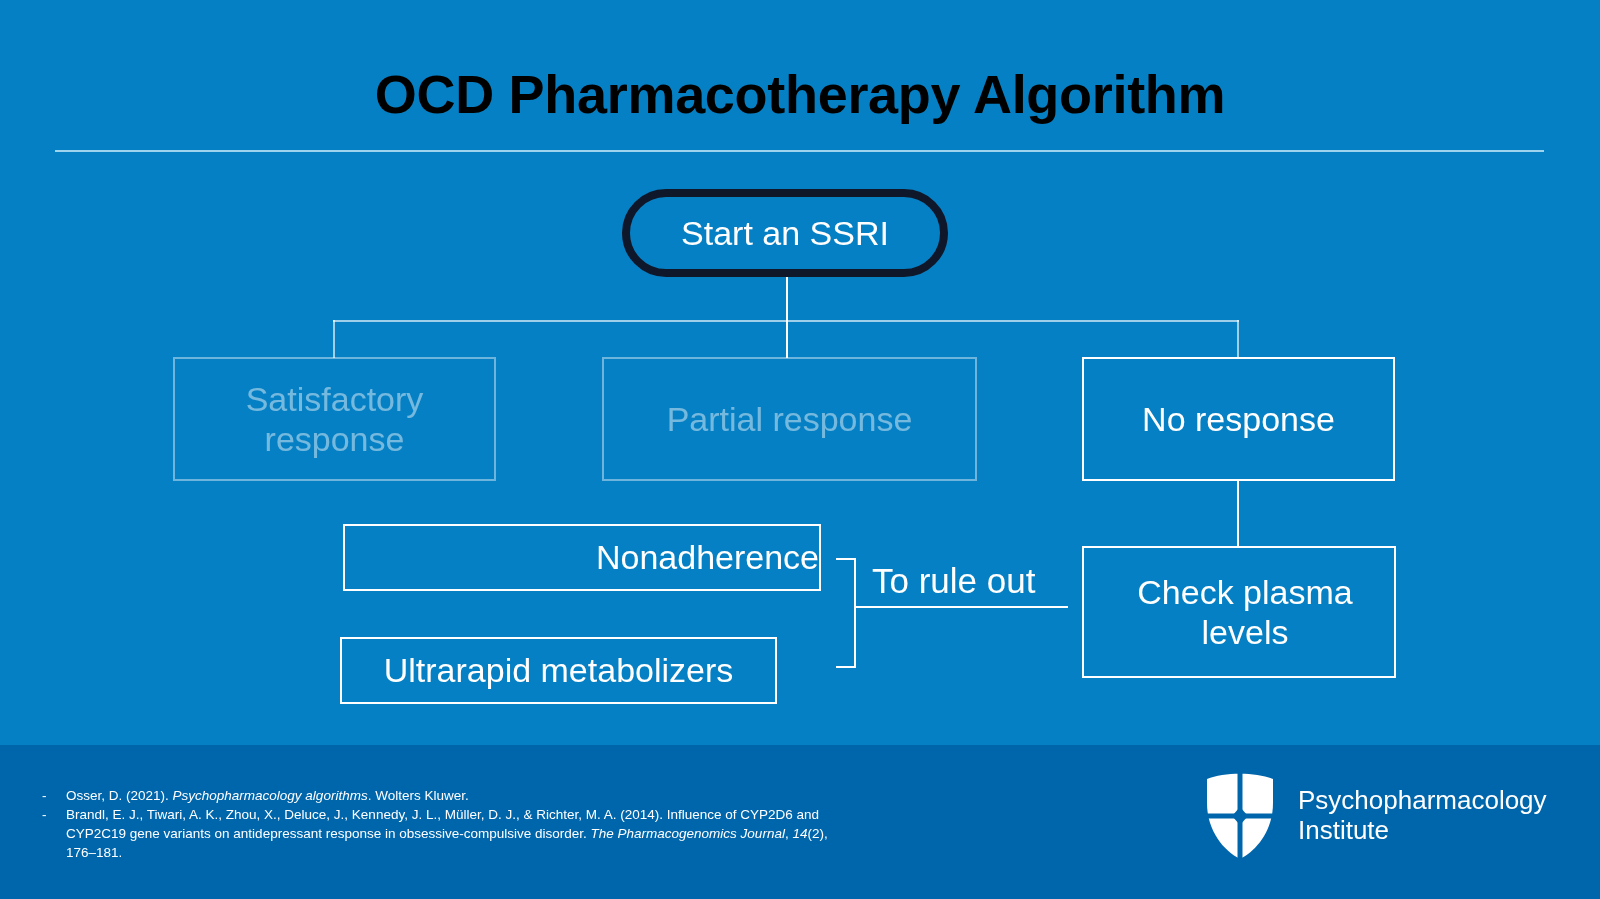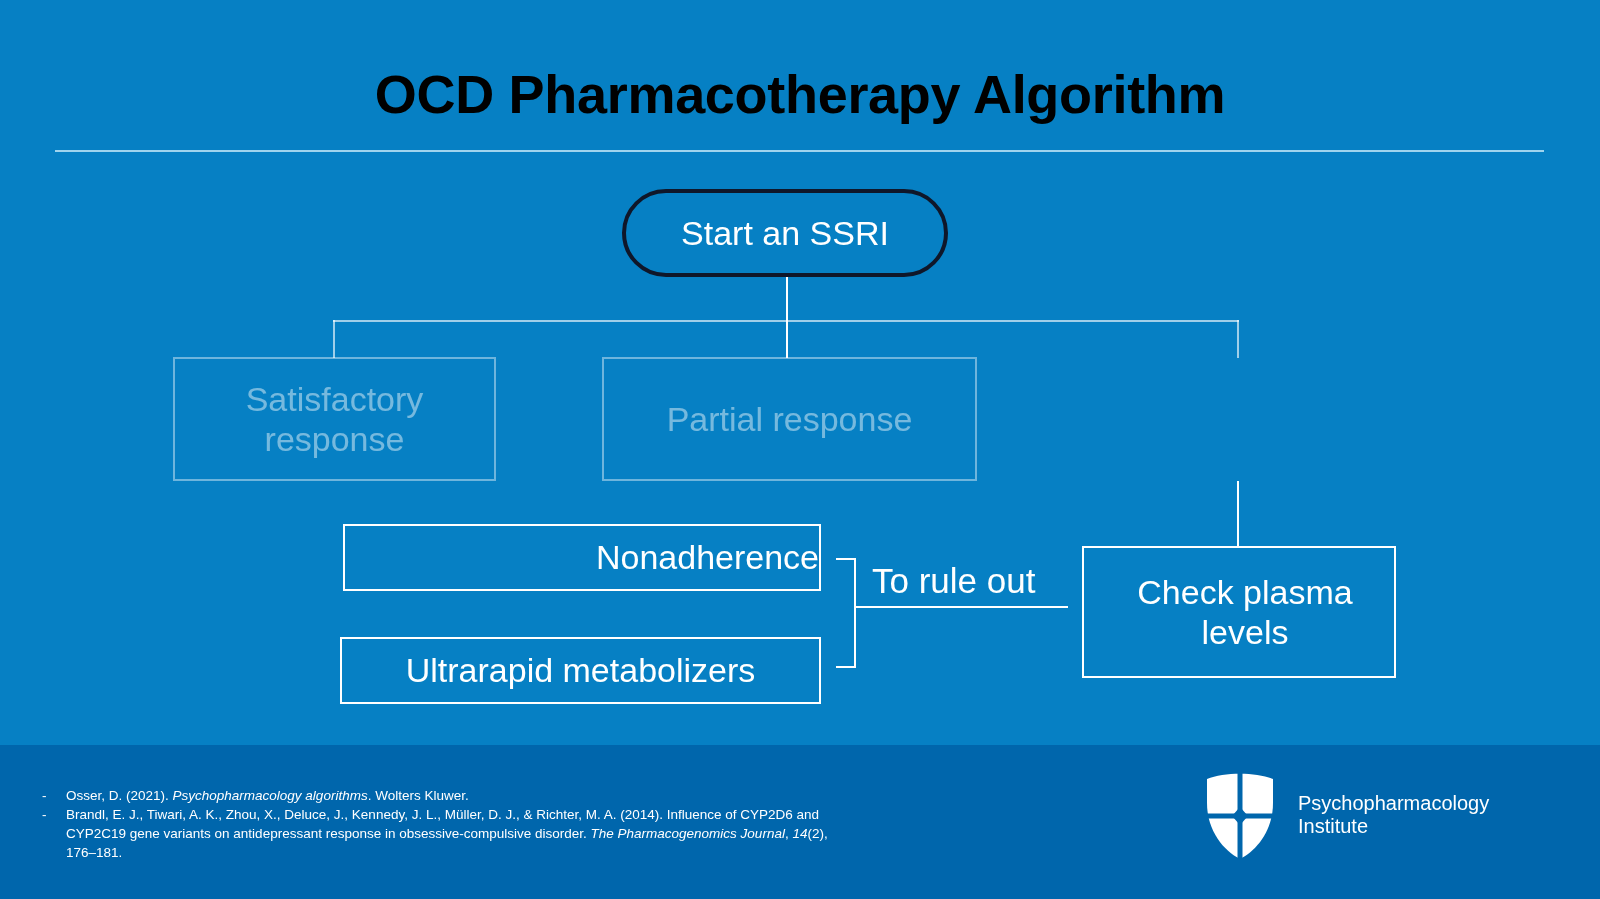--- a/index.html
+++ b/index.html
@@ -45,39 +45,39 @@
     position: absolute;
     box-sizing: border-box;
     display: flex;
     align-items: center;
     justify-content: center;
     text-align: center;
     color: #ffffff;
     line-height: 1.18;
   }
   .node.pill {
-    border: 4px solid #0f172a;
+    border: 8px solid #0f172a;
     border-radius: 60px;
     justify-content: center;
   }
   .node.rect {
     border: 2px solid #ffffff;
   }
   .node.dim {
     border-color: rgba(255,255,255,0.42);
     color: rgba(255,255,255,0.45);
   }
 
   
   #node-start        { left: 622px;  top: 189px; width: 326px; height: 88px;  font-size: 34px; }
   #node-satisfactory { left: 173px;  top: 357px; width: 323px; height: 124px; font-size: 34px; }
   #node-partial      { left: 602px;  top: 357px; width: 375px; height: 124px; font-size: 34px; }
   #node-noresponse   { left: 1082px; top: 357px; width: 313px; height: 124px; font-size: 34px; }
   #node-nonadherence { left: 343px;  top: 524px; width: 478px; height: 67px;  font-size: 34px; justify-content: flex-end; }
-  #node-ultrarapid   { left: 340px;  top: 637px; width: 481px; height: 67px;  font-size: 34px; }
+  #node-ultrarapid   { left: 340px;  top: 637px; width: 437px; height: 67px;  font-size: 34px; }
   #node-checkplasma  { left: 1082px; top: 546px; width: 314px; height: 132px; font-size: 34px; padding-left: 12px; }
 
   
   .line {
     position: absolute;
     background: #ffffff;
   }
   .line.dim { background: rgba(255,255,255,0.62); }
 
   
@@ -138,21 +138,21 @@
     position: absolute;
     left: 1204px;
     top: 769px;
     display: flex;
     align-items: center;
     gap: 22px;
   }
   .brand-mark { width: 72px; height: 92px; display: block; }
   .brand-text {
     color: #ffffff;
-    font-size: 20px;
+    font-size: 26px;
     line-height: 1.16;
     white-space: nowrap;
   }
 </style>
 </head>
 <body>
 
 <div class="slide">
 
   <div class="title">OCD Pharmacotherapy Algorithm</div>
@@ -170,20 +170,23 @@
   </div>
 
   <div class="node rect dim" id="node-satisfactory">
     <span>Satisfactory response</span>
   </div>
 
   <div class="node rect dim" id="node-partial">
     <span>Partial response</span>
   </div>
 
+  <div class="node rect" id="node-noresponse">
+    <span>No response</span>
+  </div>
 
   <div class="node rect" id="node-nonadherence">
     <span>Nonadherence</span>
   </div>
 
   <div class="node rect" id="node-ultrarapid">
     <span>Ultrarapid metabolizers</span>
   </div>
 
   <div class="node rect" id="node-checkplasma">

